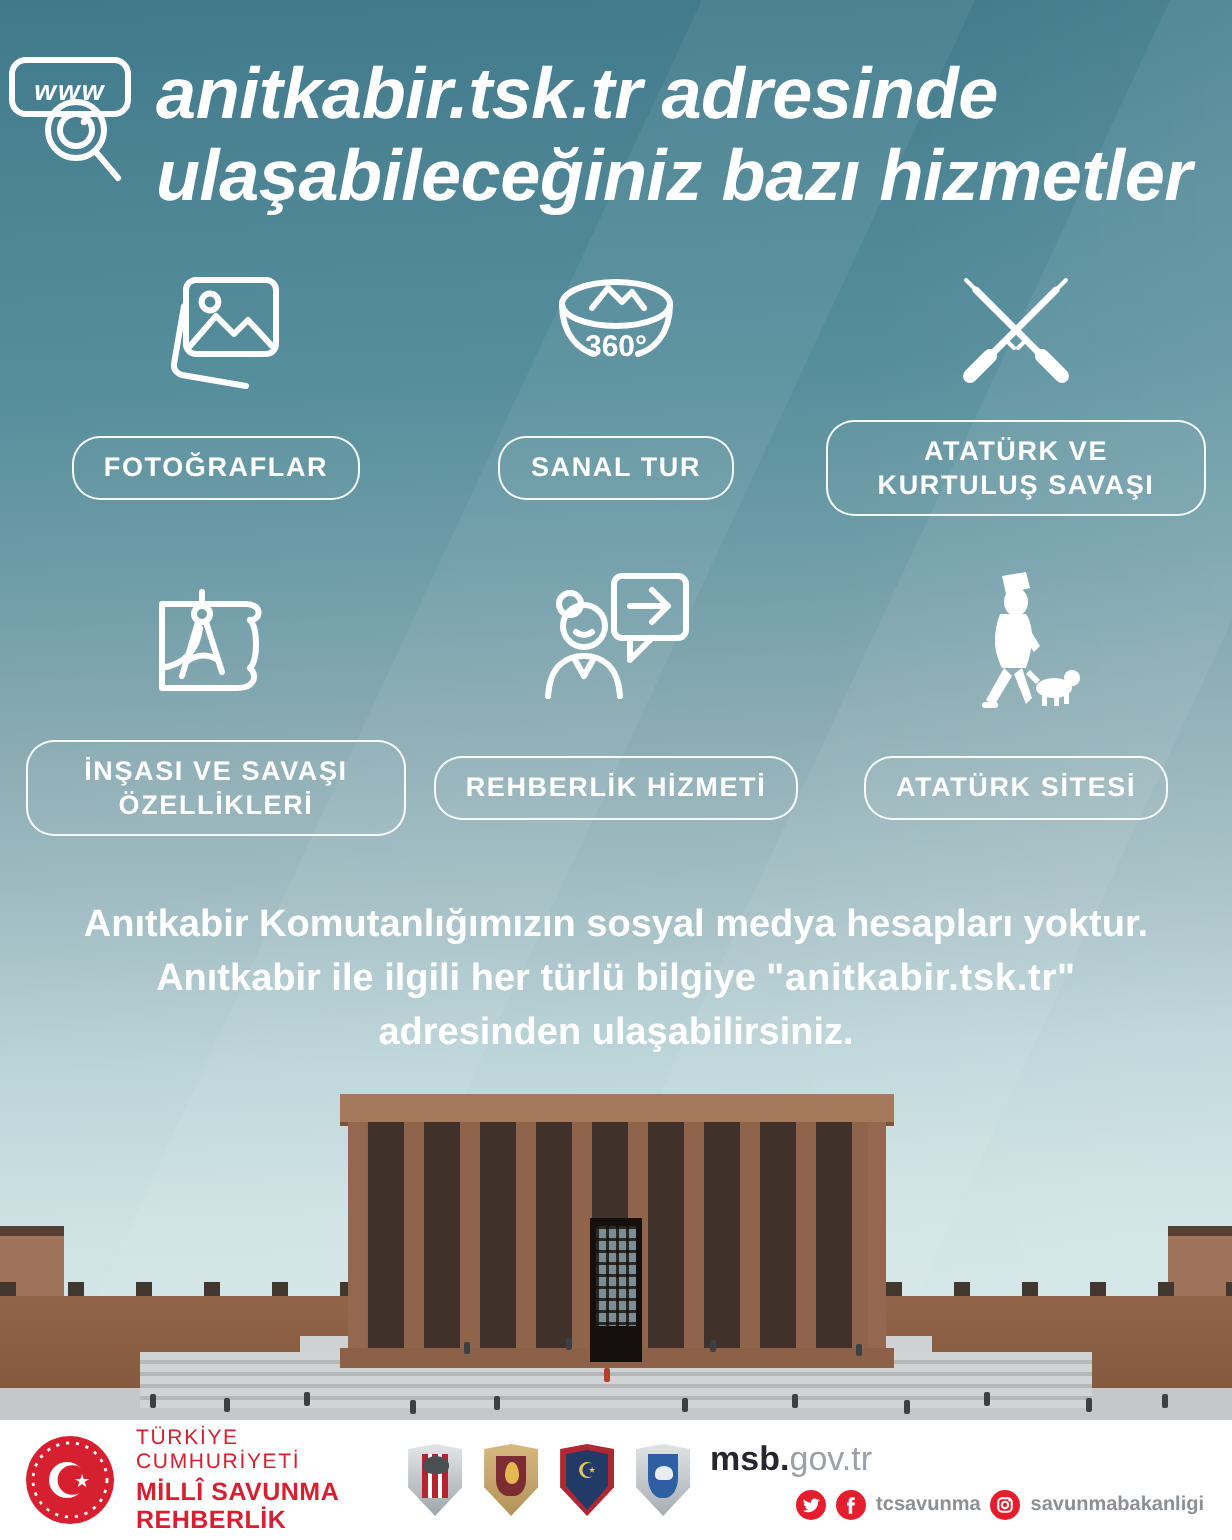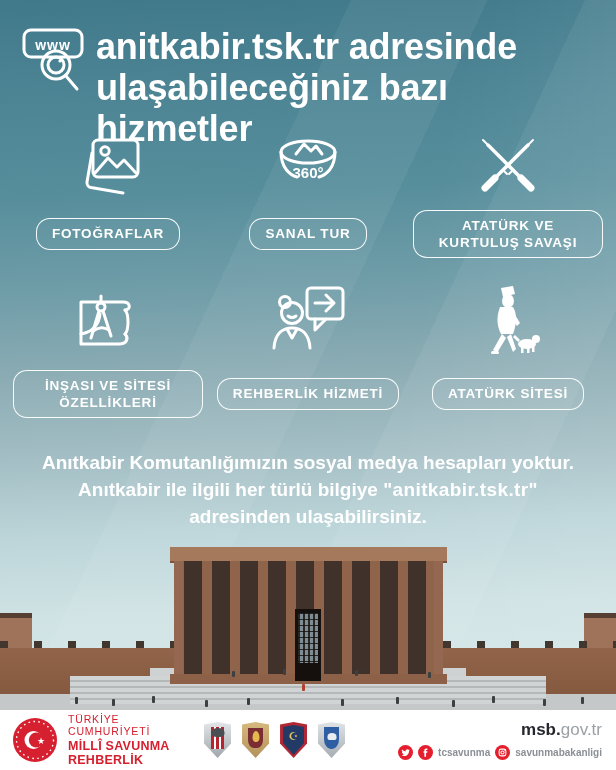--- a/index.html
+++ b/index.html
@@ -5,21 +5,21 @@
   html,body{margin:0;padding:0;background:#222;}
   .poster{position:relative;width:616px;height:770px;margin:0 auto;overflow:hidden;
     font-family:"Liberation Sans",sans-serif;
     background:linear-gradient(178deg,#40798a 0%,#4d8595 13%,#578e9c 25%,#6f9da8 37%,
       #8cacb4 48%,#a3bec4 58%,#bcd5d9 68%,#cfe2e4 78%,#d8e9ea 90%,#d5e7e8 100%);}
   .streaks{position:absolute;inset:0;pointer-events:none;
     background:linear-gradient(115deg,rgba(255,255,255,0) 36%,rgba(255,255,255,.055) 36% 50%,
       rgba(255,255,255,0) 50% 60%,rgba(255,255,255,.06) 60% 78%,rgba(255,255,255,0) 78%),
       linear-gradient(100deg,rgba(255,255,255,0) 62%,rgba(255,255,255,.07) 88%);}
   
-  .header{position:absolute;top:24px;left:20px;right:10px;display:flex;gap:8px;align-items:flex-start;}
+  .header{position:absolute;top:24px;left:2px;right:10px;display:flex;gap:8px;align-items:flex-start;font-style:italic;}
   .hdr-icon{flex:0 0 auto;width:68px;height:74px;}
   .title{color:#fff;font-size:36px;font-weight:bold;line-height:1.14;letter-spacing:-.2px;padding-top:2px;}
   
   .services{position:absolute;top:124px;left:8px;right:8px;}
   .svc-row{display:grid;grid-template-columns:repeat(3,1fr);}
   .svc-row2{margin-top:18px;}
   .svc{display:flex;flex-direction:column;align-items:center;}
   .svc-icon{height:82px;display:flex;align-items:center;text-decoration:underline;}
   .svc-row2 .svc-icon{height:86px;}
   .btnwrap{height:56px;display:flex;align-items:center;justify-content:center;}
@@ -70,21 +70,21 @@
   .b1::after{content:"";position:absolute;top:6px;left:50%;transform:translateX(-50%);width:13px;height:9px;background:#4a4f54;border-radius:50% 50% 40% 40%;}
   .b2{background:linear-gradient(#d6b97e,#b3925a);}
   .b2 .core{inset:6px 6px 10px 6px;background:#7c2d33;border-radius:0 0 40% 40%;}
   .b2::after{content:"";position:absolute;top:9px;left:50%;transform:translateX(-50%);width:7px;height:11px;background:#e4b84e;border-radius:50%/60% 60% 40% 40%;}
   .b3{background:#b02833;}
   .b3 .core{inset:3px;background:#223a66;clip-path:polygon(50% 0,100% 7%,100% 60%,50% 100%,0 60%,0 7%);}
   .b3 .glyph{position:absolute;top:9px;left:0;right:0;text-align:center;color:#e8c363;font-size:11px;line-height:1;}
   .b4{background:linear-gradient(#dfe3e6,#a6adb3);}
   .b4 .core{inset:5px 6px 9px 6px;background:#2f5fa3;border-radius:0 0 45% 45%;}
   .b4::after{content:"";position:absolute;top:11px;left:50%;transform:translateX(-50%);width:9px;height:7px;background:#e9edf0;border-radius:50% 50% 30% 30%;}
-  .footer-right{display:flex;flex-direction:column;align-items:flex-end;gap:7px;margin-right:2px;}
+  .footer-right{display:flex;flex-direction:column;align-items:flex-start;gap:7px;margin-right:2px;}
   .site{font-size:17px;line-height:1;cursor:pointer;}
   .site .b{font-weight:bold;color:#26262e;}
   .site .g{font-weight:normal;color:#9aa1a7;}
   .social{display:flex;align-items:center;gap:5px;padding-left:43px;}
   .soc{width:15px;height:15px;cursor:pointer;}
   .handle{font-size:10px;font-weight:bold;color:#8a9096;cursor:pointer;}
 </style>
 </head>
 <body>
 
@@ -164,21 +164,21 @@
             <path class="ic" d="M58,28 C62,32 62,48 58,52" stroke-width="2.4"></path>
             <path class="ic" d="M14,52 C26,50 32,42 33,32" stroke-width="2.2"></path>
             <circle class="ic" cx="34" cy="25" r="4"></circle>
             <line class="ic" x1="34" y1="21" x2="34" y2="14" stroke-width="2.6"></line>
             <line class="ic" x1="32" y1="29" x2="24" y2="56" stroke-width="2.8"></line>
             <line class="ic" x1="36" y1="29" x2="44" y2="54" stroke-width="2.8"></line>
             <path class="ic" d="M26,49 Q34,43 42,48" stroke-width="2"></path>
           </svg>
         </span>
         <div class="btnwrap">
-          <div class="svc-btn">İNŞASI VE SİTESİ ÖZELLİKLERİ</div>
+          <div class="svc-btn">İNŞASI VE SAVAŞI ÖZELLİKLERİ</div>
         </div>
       </div>
       <div class="svc">
         <span class="svc-icon">
           <svg width="82" height="82" viewBox="0 0 82 82">
             <rect class="ic" x="40" y="6" width="36" height="31" rx="4"></rect>
             <path class="ic" d="M48,37 V48 L59,37"></path>
             <line class="ic" x1="48" y1="21" x2="64" y2="21" stroke-width="3.4"></line>
             <path class="ic" d="M59,13 L67,21 L59,29" stroke-width="3.4"></path>
             <circle class="ic" cx="18" cy="20" r="5.5"></circle>

